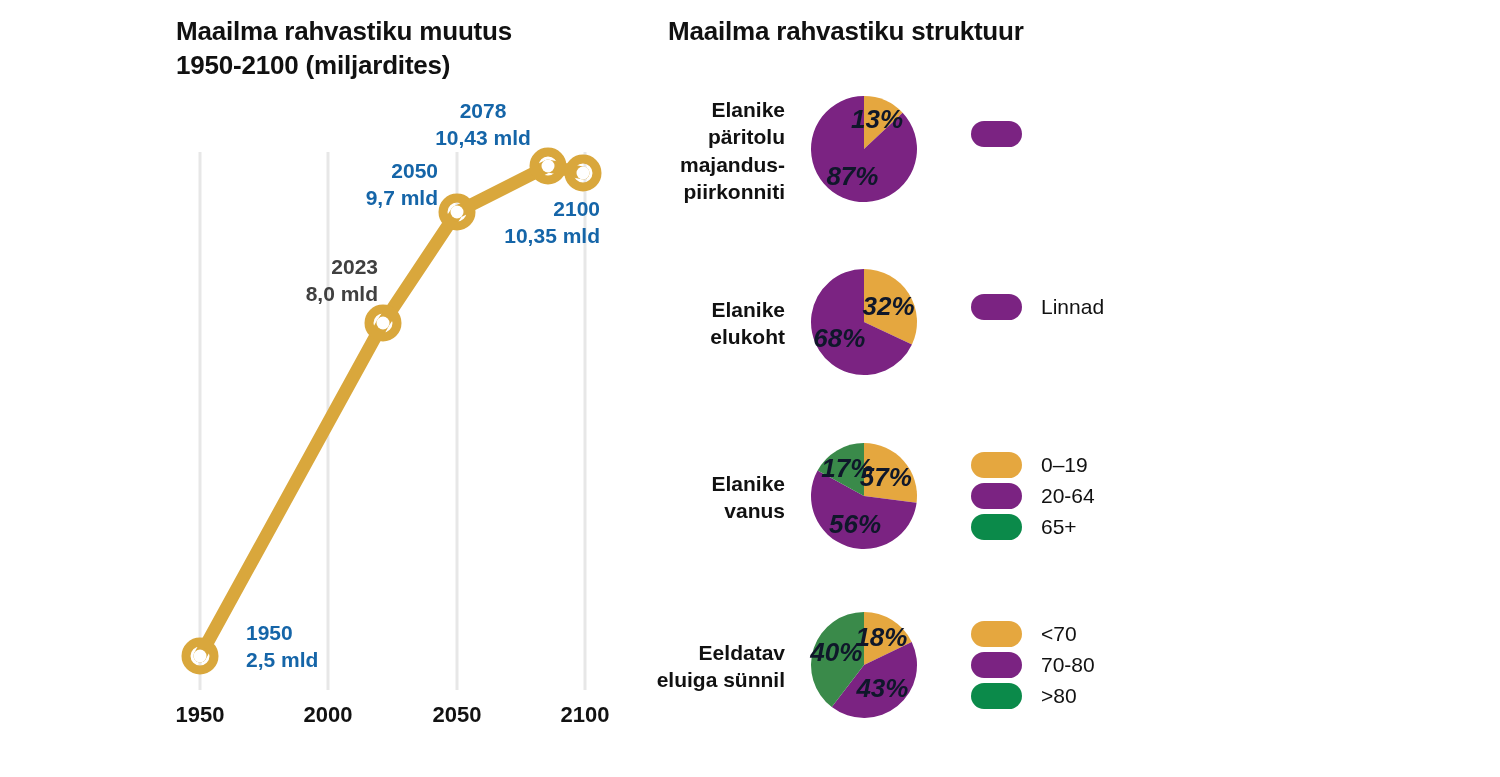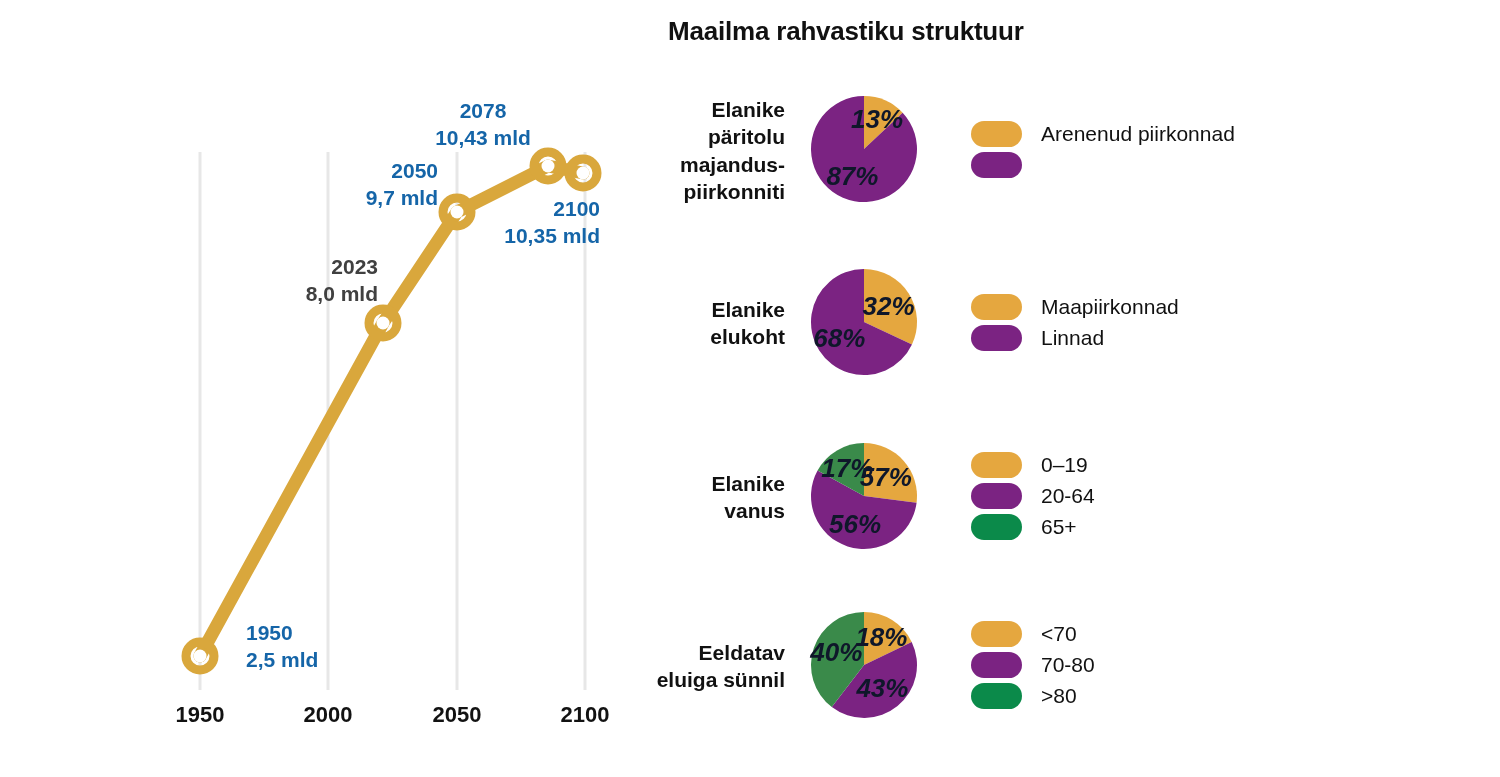--- a/index.html
+++ b/index.html
@@ -108,20 +108,22 @@
     font-weight: normal;
     color: #111111;
     white-space: nowrap;
   }
 </style>
 </head>
 <body>
 
 <div class="panel" id="left-panel">
 
+  <div class="panel-title" id="line-chart-title">Maailma rahvastiku muutus
+1950-2100 (miljardites)</div>
 
   <svg id="line-chart-svg" width="660" height="777">
     <g>
       <line class="gridline" x1="200" y1="152" x2="200" y2="690" stroke="#e7e7e7"></line>
       <line class="gridline" x1="328" y1="152" x2="328" y2="690" stroke="#e7e7e7"></line>
       <line class="gridline" x1="457" y1="152" x2="457" y2="690" stroke="#e7e7e7"></line>
       <line class="gridline" x1="585" y1="152" x2="585" y2="690" stroke="#e7e7e7"></line>
     </g>
     <polyline id="trend-path" class="trend-line" points="200,656 383,323 457,212 548,166 583,173" stroke="#d9a73c"></polyline>
     <g id="markers">
@@ -163,40 +165,32 @@
       <div class="row-label" style="top: 6px;">Elanike
 päritolu
 majandus-
 piirkonniti</div>
       <div class="pie-wrap" style="width: 118px; height: 118px;"><svg width="118" height="118">
           <path d="M 59 59 L 59 6 A 53 53 0 0 1 97.63533725333481 22.7190033857795 Z" fill="#e5a73f"></path>
           <path d="M 59 59 L 97.63533725333481 22.7190033857795 A 53 53 0 1 1 58.99999999999999 6 Z" fill="#7b2382"></path>
         </svg><div class="slice-label" style="left: 72.0503px; top: 28.8426px;">13%</div><div class="slice-label" style="left: 47.4231px; top: 85.7525px;">87%</div></div>
       <div class="legend" style="top: 28px;">
         <div class="legend-item">
-          <span class="swatch" style="background: rgb(229, 167, 63);"></span>
-          <span class="legend-text">Arenenud piirkonnad</span>
-        </div>
-        <div class="legend-item">
           <span class="swatch" style="background: rgb(123, 35, 130);"></span>
         </div>
       </div>
     </div>
   <div class="pie-row" id="pie-row-1" style="top:263px;">
       <div class="row-label" style="top: 33px;">Elanike
 elukoht</div>
       <div class="pie-wrap" style="width: 118px; height: 118px;"><svg width="118" height="118">
           <path d="M 59 59 L 59 6 A 53 53 0 0 1 106.95583378069904 81.56630245294886 Z" fill="#e5a73f"></path>
           <path d="M 59 59 L 106.95583378069904 81.56630245294886 A 53 53 0 1 1 58.99999999999999 6 Z" fill="#7b2382"></path>
         </svg><div class="slice-label" style="left: 83.6122px; top: 43.3806px;">32%</div><div class="slice-label" style="left: 34.3878px; top: 74.6194px; text-align: center;">68%</div></div>
       <div class="legend" style="top: 28px;">
-        <div class="legend-item">
-          <span class="swatch" style="background: rgb(229, 167, 63);"></span>
-          <span class="legend-text">Maapiirkonnad</span>
-        </div>
         <div class="legend-item">
           <span class="swatch" style="background: rgb(123, 35, 130);"></span>
           <span class="legend-text">Linnad</span>
         </div>
       </div>
     </div>
   <div class="pie-row" id="pie-row-2" style="top:437px;">
       <div class="row-label" style="top: 33px;">Elanike
 vanus</div>
       <div class="pie-wrap" style="width: 118px; height: 118px;"><svg width="118" height="118">

